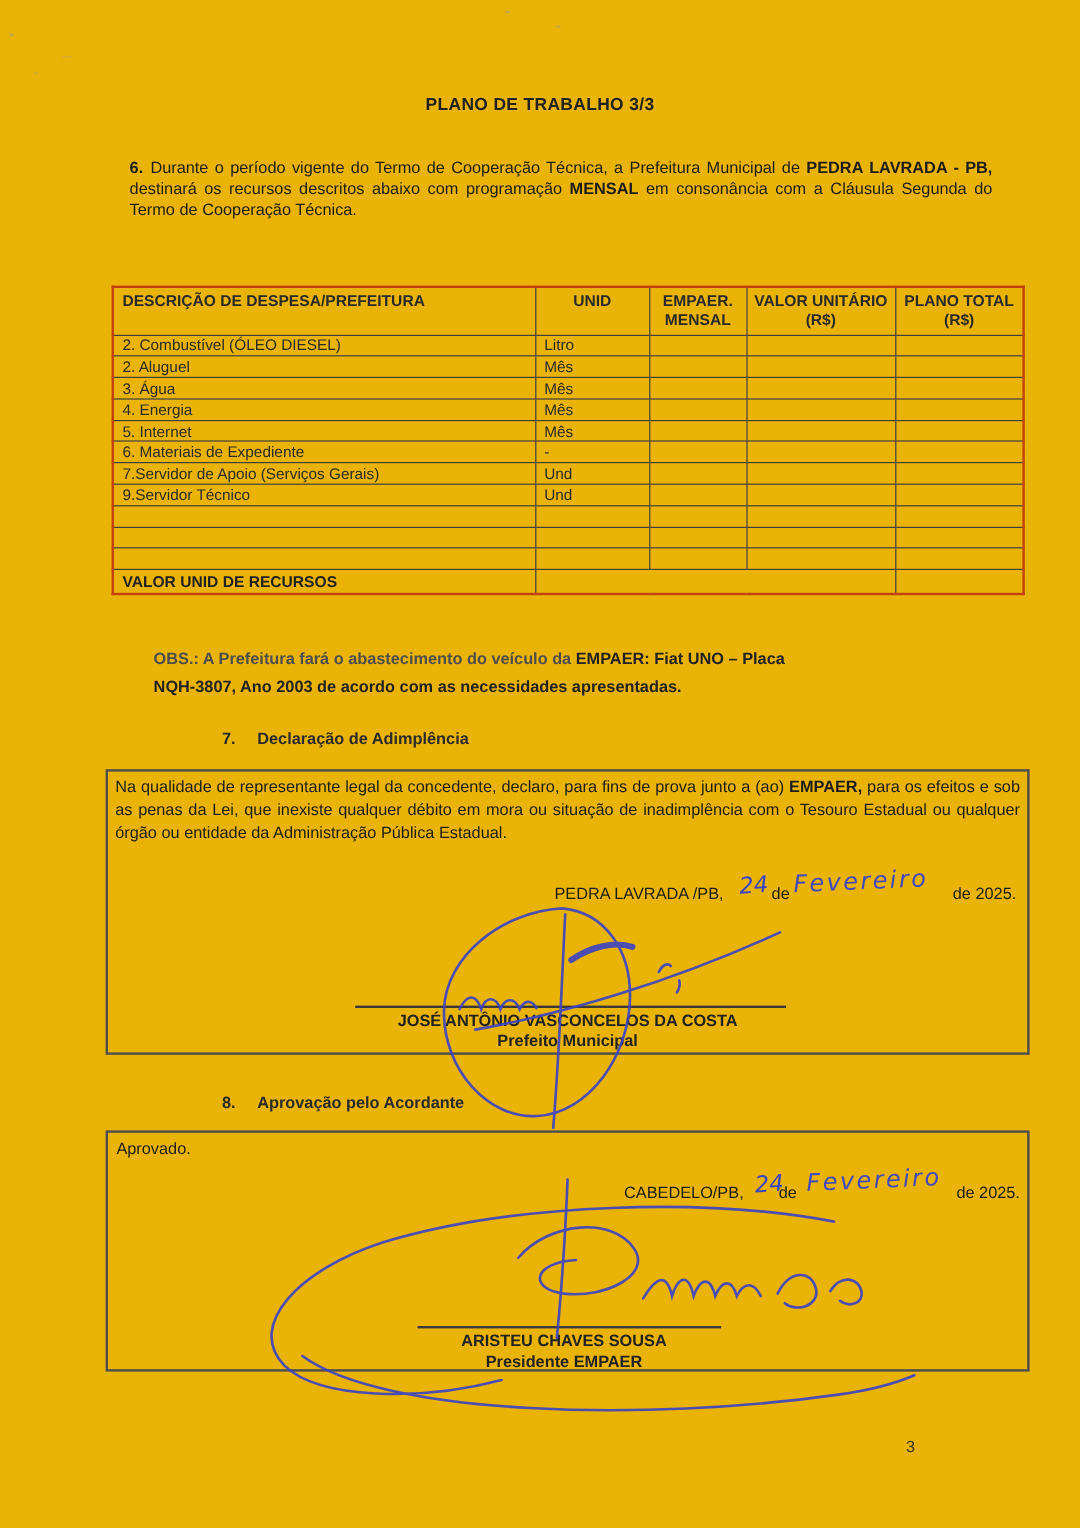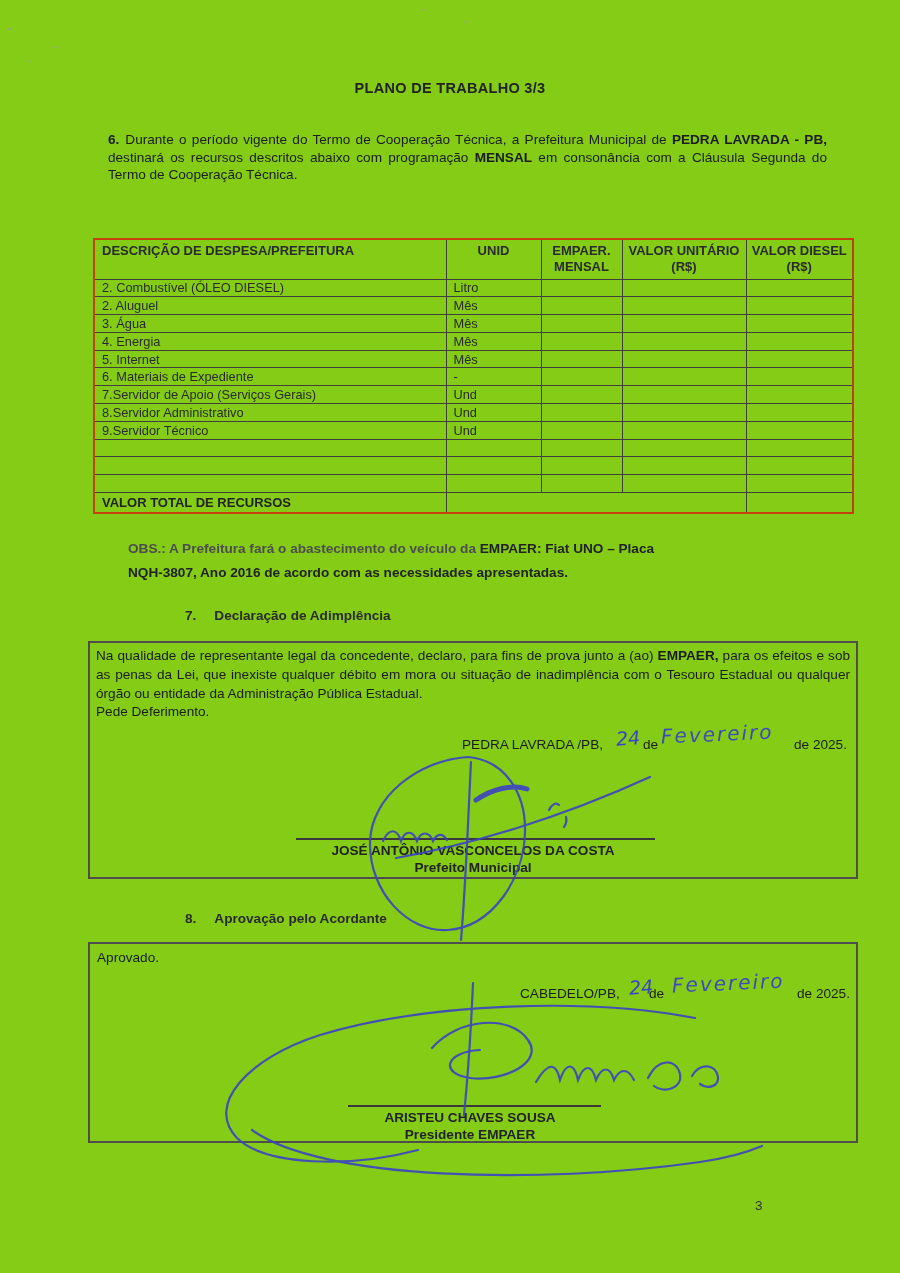--- a/index.html
+++ b/index.html
@@ -1,21 +1,21 @@
 <!DOCTYPE html>
 <html><head>
 <meta charset="utf-8">
 <style>
   * { margin: 0; padding: 0; box-sizing: border-box; }
   html, body { background: #e8e8e8; }
   .page {
     position: relative;
     width: 900px; height: 1273px;
     margin: 0 auto;
-    background: #84cc16;
+    background: #eab308;
     font-family: "Liberation Sans", sans-serif;
     color: #1c1c1c;
     overflow: hidden;
   }
   .abs { position: absolute; }
 
   .doc-title {
     top: 80px; left: 0; width: 900px;
     text-align: center;
     font-size: 14.5px; font-weight: bold;
@@ -145,21 +145,21 @@
         <col style="width:81px">
         <col style="width:124px">
         <col style="width:107px">
     </colgroup>
     <thead>
       <tr>
         <th class="col-desc">DESCRIÇÃO DE DESPESA/PREFEITURA</th>
         <th>UNID</th>
         <th>EMPAER. MENSAL</th>
         <th>VALOR UNITÁRIO (R$)</th>
-        <th>VALOR DIESEL (R$)</th>
+        <th>PLANO TOTAL (R$)</th>
       </tr>
     </thead>
     <tbody>
         <tr>
           <td class="col-desc">2. Combustível (ÓLEO DIESEL)</td>
           <td class="col-unid">Litro</td>
           <td class="col-quant">&nbsp;</td>
           <td class="col-unit">&nbsp;</td>
           <td class="col-total">&nbsp;</td>
         </tr>
@@ -199,27 +199,20 @@
           <td class="col-total">&nbsp;</td>
         </tr>
         <tr>
           <td class="col-desc">7.Servidor de Apoio (Serviços Gerais)</td>
           <td class="col-unid">Und</td>
           <td class="col-quant">&nbsp;</td>
           <td class="col-unit">&nbsp;</td>
           <td class="col-total">&nbsp;</td>
         </tr>
         <tr>
-          <td class="col-desc">8.Servidor Administrativo</td>
-          <td class="col-unid">Und</td>
-          <td class="col-quant">&nbsp;</td>
-          <td class="col-unit">&nbsp;</td>
-          <td class="col-total">&nbsp;</td>
-        </tr>
-        <tr>
           <td class="col-desc">9.Servidor Técnico</td>
           <td class="col-unid">Und</td>
           <td class="col-quant">&nbsp;</td>
           <td class="col-unit">&nbsp;</td>
           <td class="col-total">&nbsp;</td>
         </tr>
         <tr>
           <td class="col-desc">&nbsp;</td>
           <td class="col-unid">&nbsp;</td>
           <td class="col-quant">&nbsp;</td>
@@ -236,41 +229,40 @@
         <tr>
           <td class="col-desc">&nbsp;</td>
           <td class="col-unid">&nbsp;</td>
           <td class="col-quant">&nbsp;</td>
           <td class="col-unit">&nbsp;</td>
           <td class="col-total">&nbsp;</td>
         </tr>
       </tbody>
     <tfoot>
       <tr>
-        <td class="col-desc">VALOR TOTAL DE RECURSOS</td>
+        <td class="col-desc">VALOR UNID DE RECURSOS</td>
         <td colspan="3"></td>
         <td></td>
       </tr>
     </tfoot>
   </table>
 
   <div class="abs obs">
     <span class="faded">OBS.: A Prefeitura fará o abastecimento do veículo da </span><span>EMPAER: Fiat UNO – Placa</span><br>
-    <span>NQH-3807, Ano 2016 de acordo com as necessidades apresentadas.</span>
+    <span>NQH-3807, Ano 2003 de acordo com as necessidades apresentadas.</span>
   </div>
 
   <div class="abs sec-heading sec7">
     <span>7.</span>
     <span>Declaração de Adimplência</span>
   </div>
 
   <div class="abs boxed decl-box"></div>
   <div class="abs decl-text">
     <span>Na qualidade de representante legal da concedente, declaro, para fins de prova junto a (ao) </span><span class="b">EMPAER,</span><span> para os efeitos e sob as penas da Lei, que inexiste qualquer débito em mora ou situação de inadimplência com o Tesouro Estadual ou qualquer órgão ou entidade da Administração Pública Estadual.</span>
-    <div class="pede">Pede Deferimento.</div>
   </div>
 
   <span class="abs printed" style="top:737px;left:462px;">PEDRA LAVRADA /PB,</span>
   <span class="abs hw hw-day" style="top:727px;left:616px;">24</span>
   <span class="abs printed" style="top:737px;left:643px;">de</span>
   <span class="abs hw hw-month" style="top:722px;left:661px;">Fevereiro</span>
   <span class="abs printed" style="top:737px;left:794px;">de 2025.</span>
 
   <div class="abs sig-line sig-line1"></div>
   <div class="abs sig-name name1">JOSÉ ANTÔNIO VASCONCELOS DA COSTA</div>

